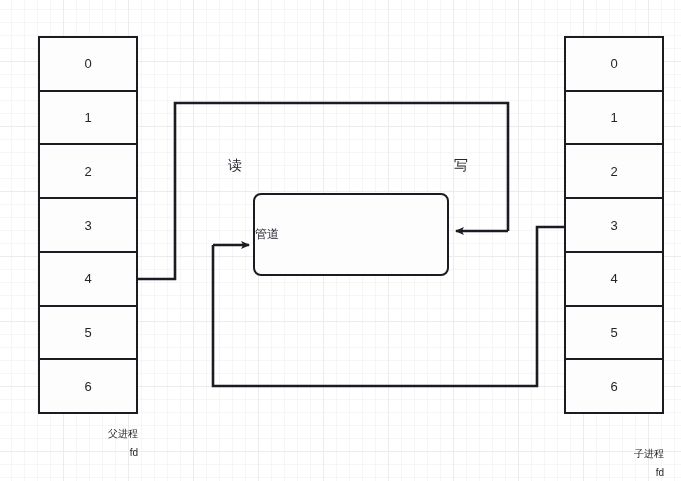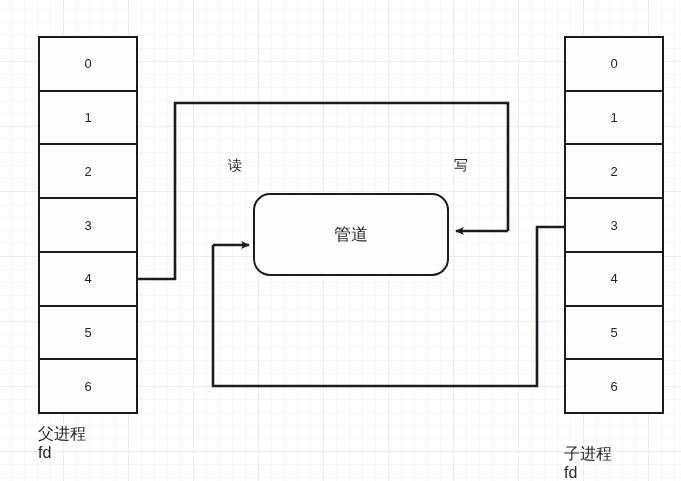--- a/index.html
+++ b/index.html
@@ -49,36 +49,35 @@
     font-size: 13px;
     color: #24242c;
     border-bottom: 2px solid #1b1b22;
     background: #fdfdfd;
   }
   .fd-cell:last-child {
     border-bottom: none;
   }
   .table-caption {
     position: absolute;
-    text-align: left;
-    font-size: 16px;
+    text-align: right;
+    font-size: 10px;
     line-height: 19px;
     color: #24242c;
     white-space: pre-line;
   }
   .pipe-box {
     position: absolute;
     box-sizing: border-box;
     border: 2px solid #1b1b22;
-    border-radius: 17px;
+    border-radius: 8px;
     background: #fdfdfd;
     display: flex;
     align-items: center;
-    justify-content: center;
-    font-size: 17px;
+    font-size: 12px;
     color: #24242c;
   }
   .edge-label {
     position: absolute;
     font-size: 14px;
     color: #24242c;
   }
   #wires {
     position: absolute;
     left: 0;

